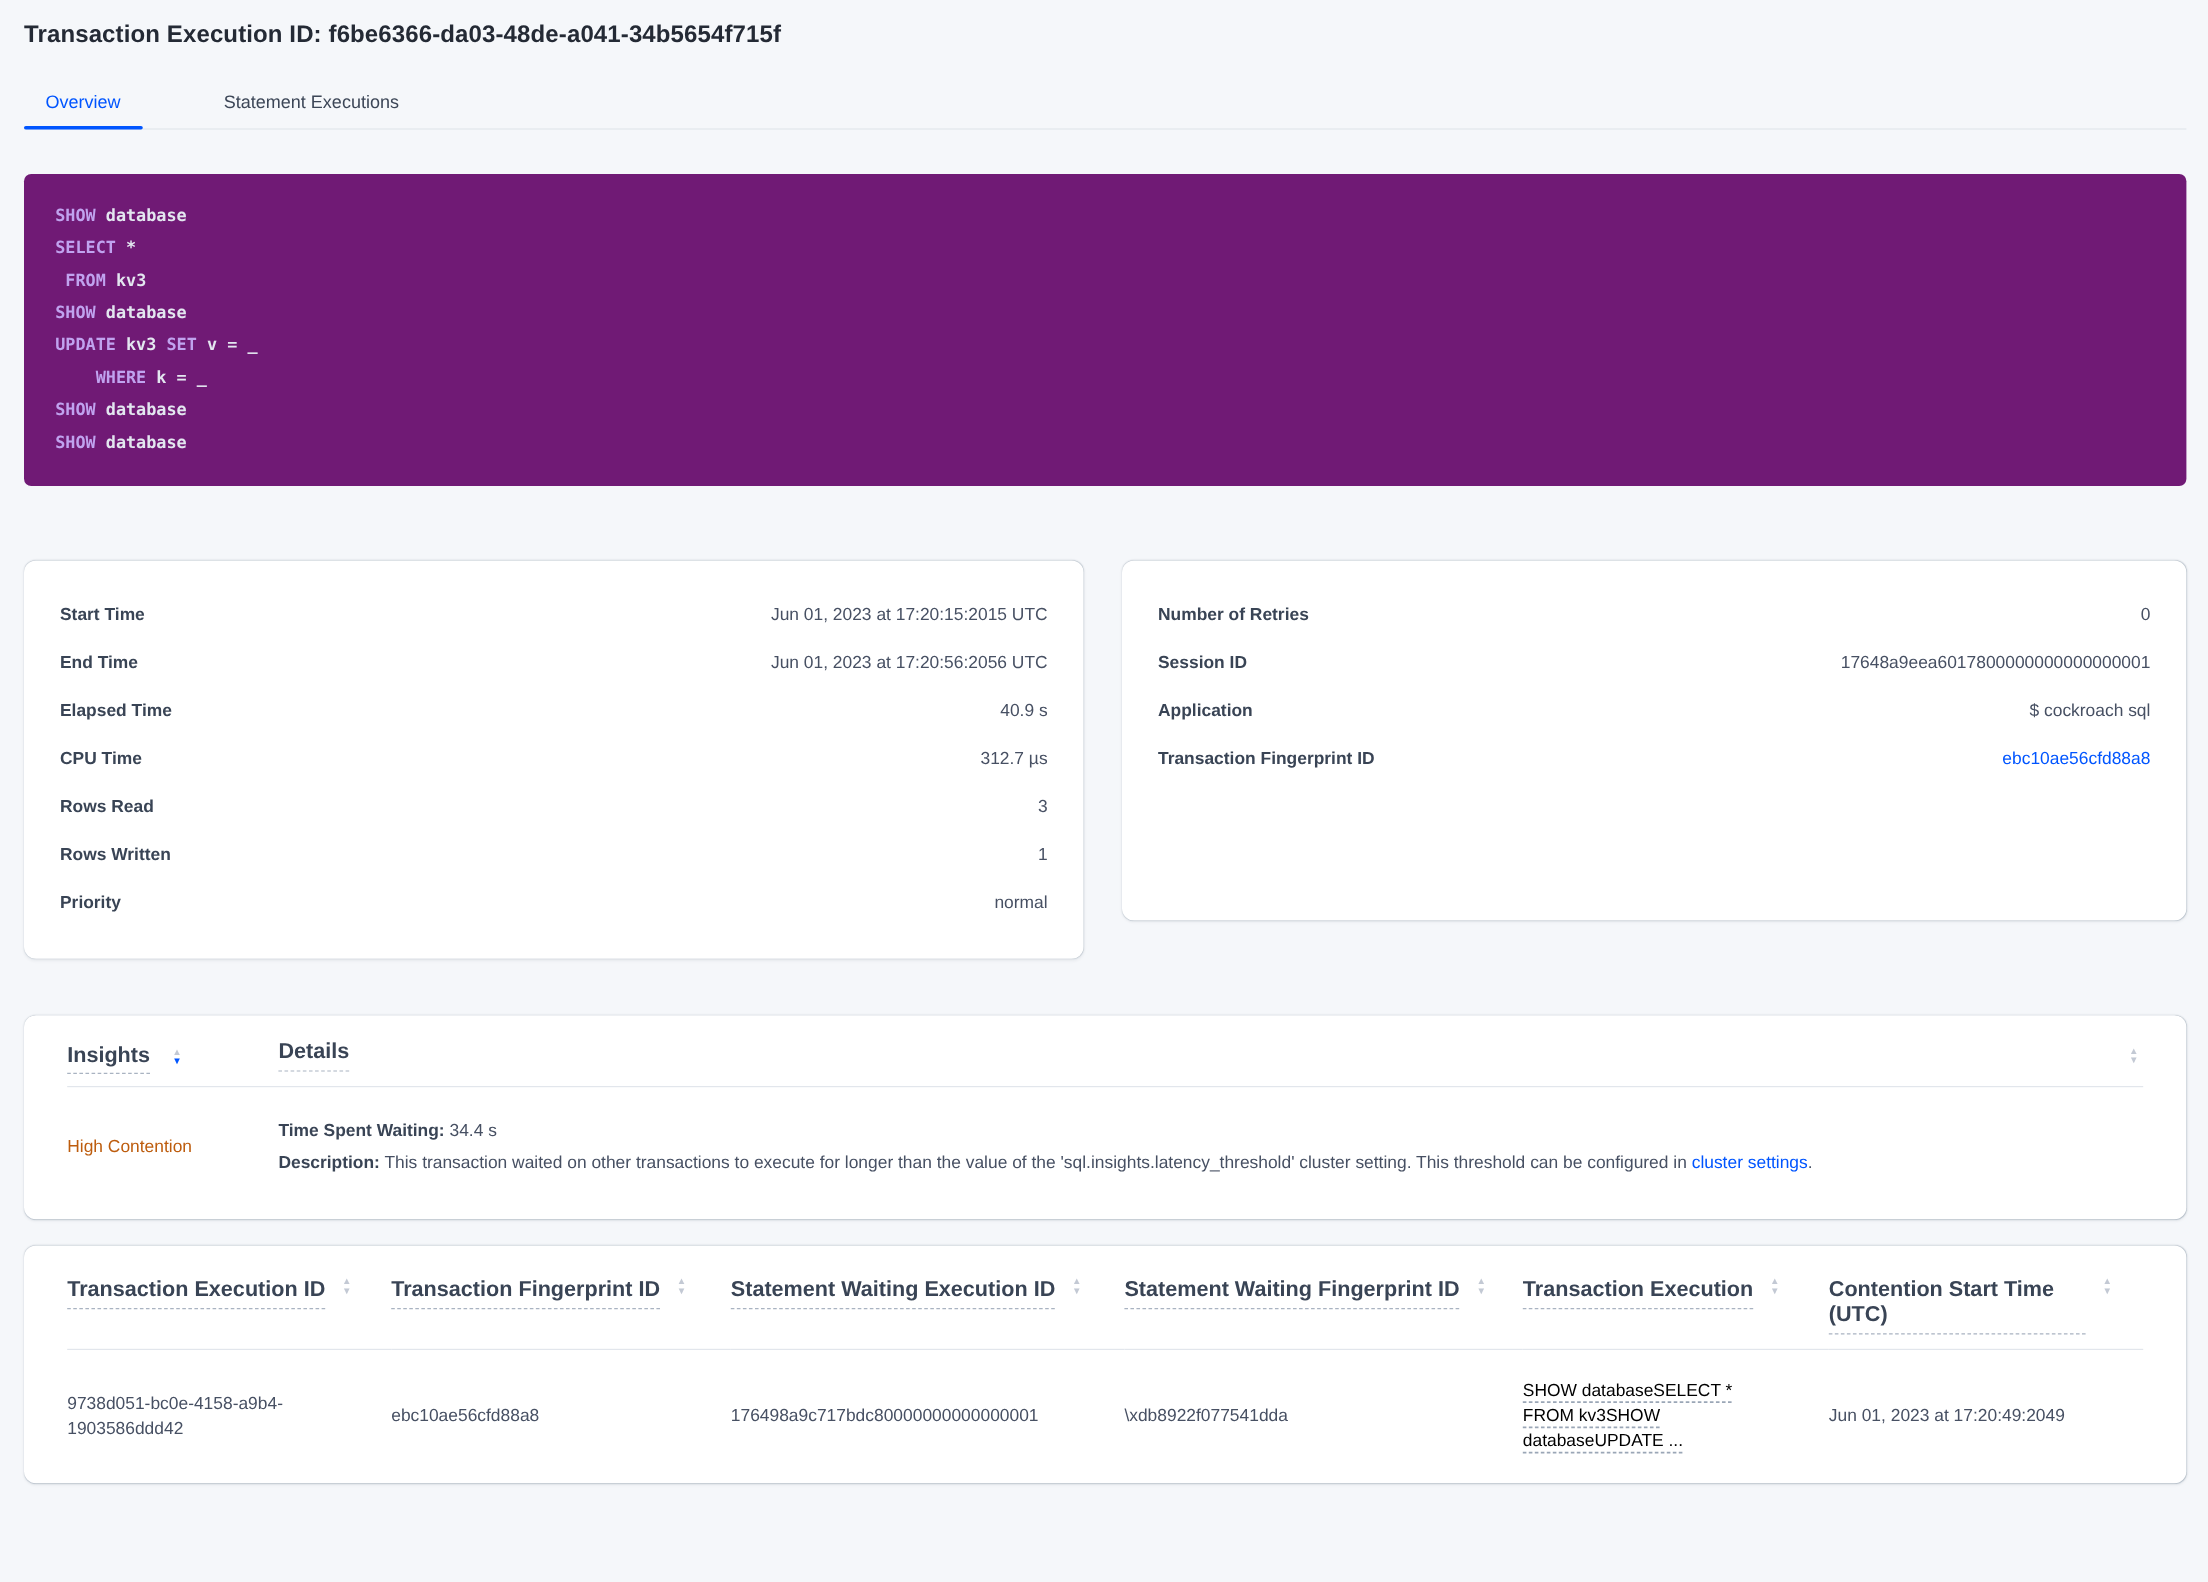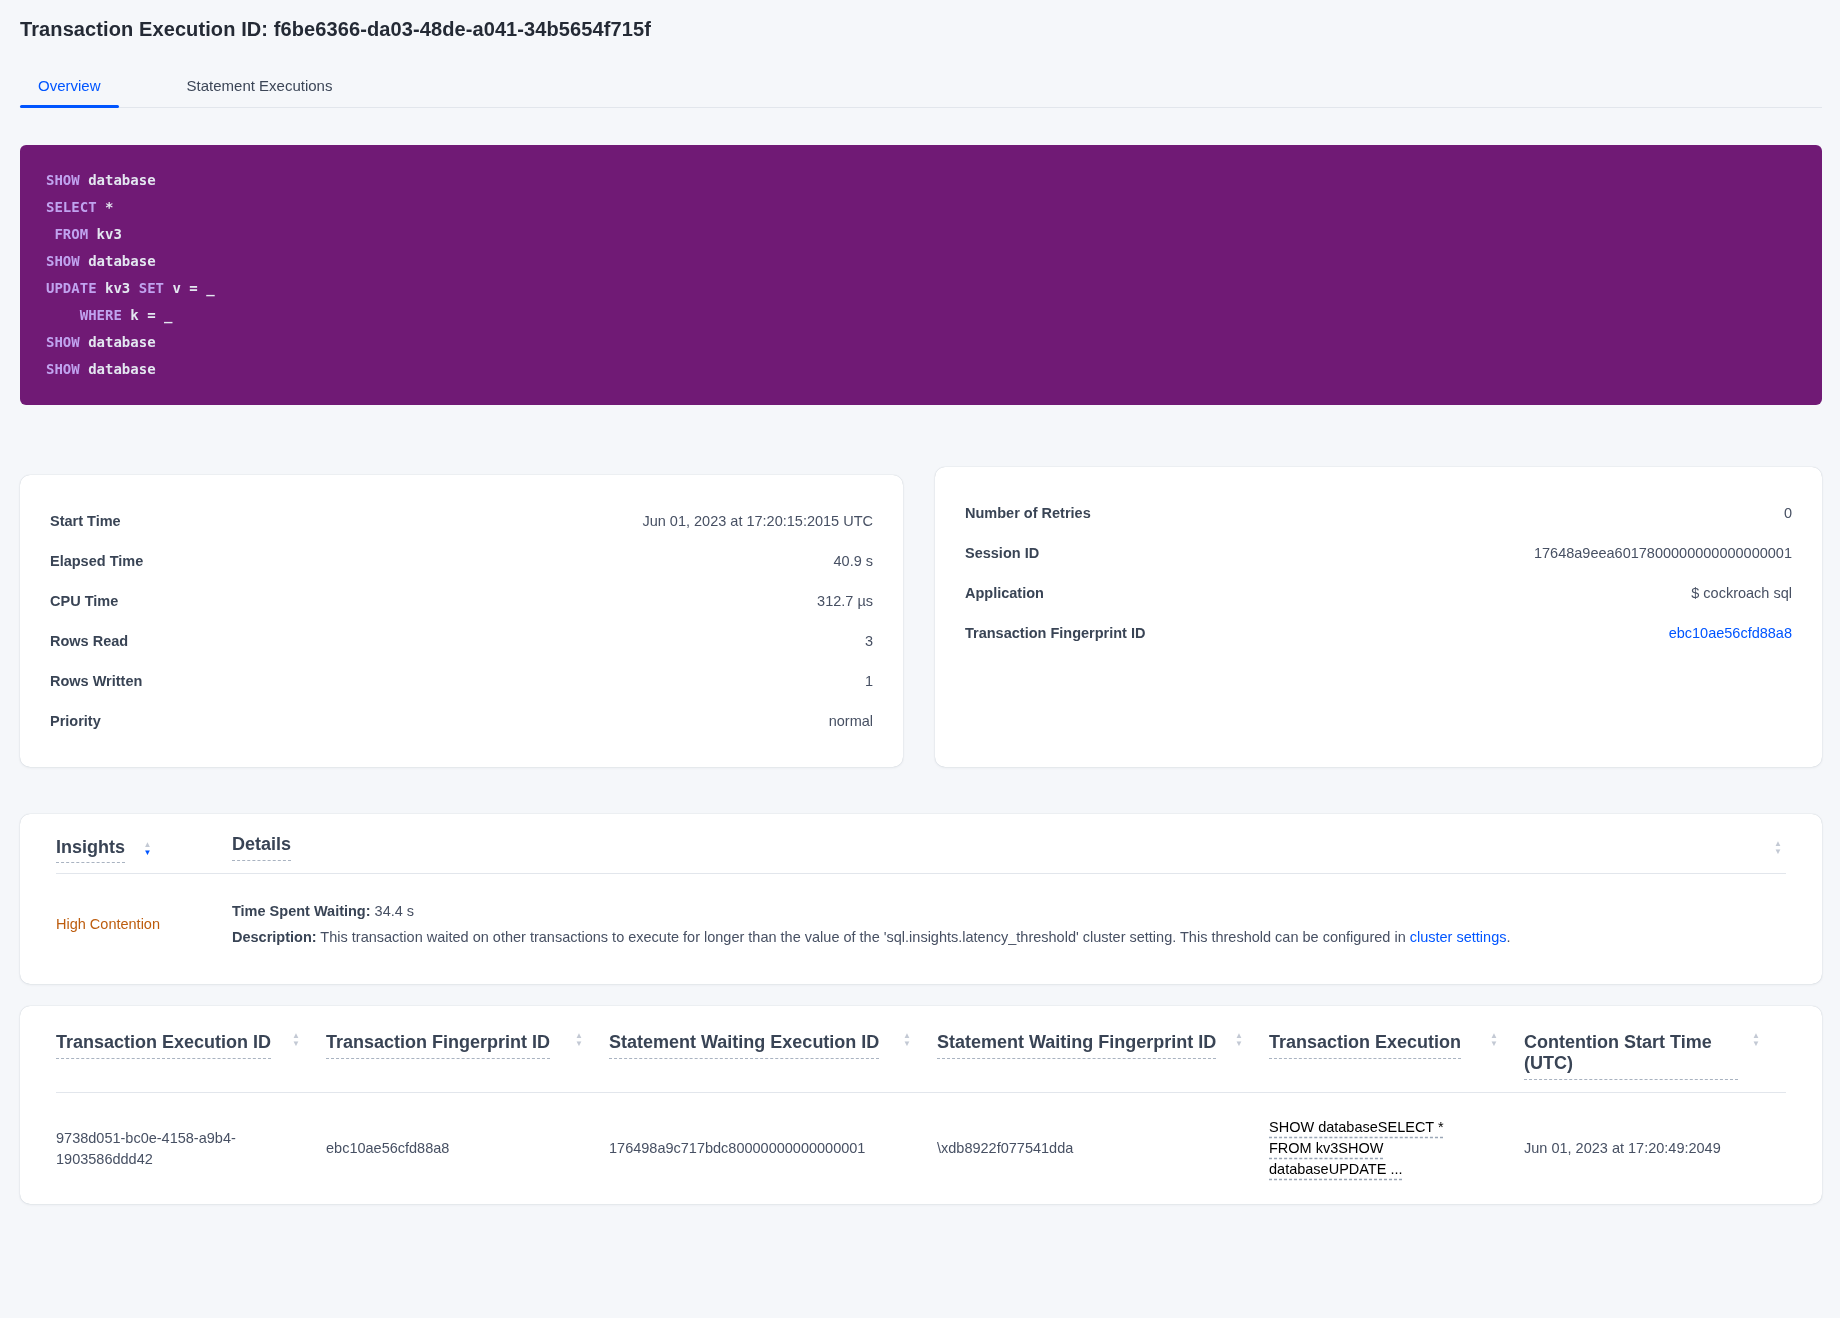--- a/index.html
+++ b/index.html
@@ -56,21 +56,21 @@
     white-space:pre;
   }
   .code-box .kw { color:#c0a3ef; font-weight:bold; }
   .code-box .id { color:#e3e7f0; font-weight:bold; }
 
   
   .cards-row {
     display:flex;
     gap:32px;
     margin-top:62px;
-    align-items:flex-end;
+    align-items:flex-start;
   }
   .card {
     background:#fff;
     border-radius:10px;
     box-shadow:0 0 1px rgba(67,90,111,.35), 0 1px 3px rgba(16,30,55,.06);
   }
   .summary-card { padding:26px 30px; }
   .summary-card.left  { flex:0 0 883px; }
   .summary-card.right { flex:1; height:300px; }
   .kv-row {
@@ -128,21 +128,21 @@
     color:#21262e;
   }
   .waited-card { margin-top:22px; padding:26px 36px 0; height:198px; overflow:hidden; }
   table.waited { width:100%; border-collapse:collapse; table-layout:fixed; }
   table.waited th {
     text-align:left;
     padding:0 26px 12px 0;
     border-bottom:1px solid #e2e6ec;
     vertical-align:top;
   }
-  .th-flex { display:flex; align-items:flex-start; justify-content:space-between; }
+  .th-flex { display:flex; align-items:flex-start; }
   table.waited td {
     padding:24px 26px 28px 0;
     font-size:14.5px;
     line-height:21px;
     color:#475063;
     border-bottom:1px solid #e7ebf0;
     vertical-align:middle;
     word-wrap:break-word;
   }
   a.txn-link {
@@ -168,20 +168,24 @@
   </div>
 
   <div class="code-box"><div><span class="kw">SHOW</span><span class="id"> database</span></div><div><span class="kw">SELECT</span><span class="id"> *</span></div><div><span class="kw"> FROM</span><span class="id"> kv3</span></div><div><span class="kw">SHOW</span><span class="id"> database</span></div><div><span class="kw">UPDATE</span><span class="id"> kv3</span><span class="kw"> SET</span><span class="id"> v = _</span></div><div><span class="kw">    WHERE</span><span class="id"> k = _</span></div><div><span class="kw">SHOW</span><span class="id"> database</span></div><div><span class="kw">SHOW</span><span class="id"> database</span></div></div>
 
   <div class="cards-row">
 
     <div class="card summary-card left">
       <div class="kv-row">
         <span class="kv-label">Start Time</span>
         <span class="kv-value">Jun 01, 2023 at 17:20:15:2015 UTC</span>
+      </div>
+      <div class="kv-row">
+        <span class="kv-label">End Time</span>
+        <span class="kv-value">Jun 01, 2023 at 17:20:56:2056 UTC</span>
       </div>
       <div class="kv-row">
         <span class="kv-label">Elapsed Time</span>
         <span class="kv-value">40.9 s</span>
       </div>
       <div class="kv-row">
         <span class="kv-label">CPU Time</span>
         <span class="kv-value">312.7 µs</span>
       </div>
       <div class="kv-row">

